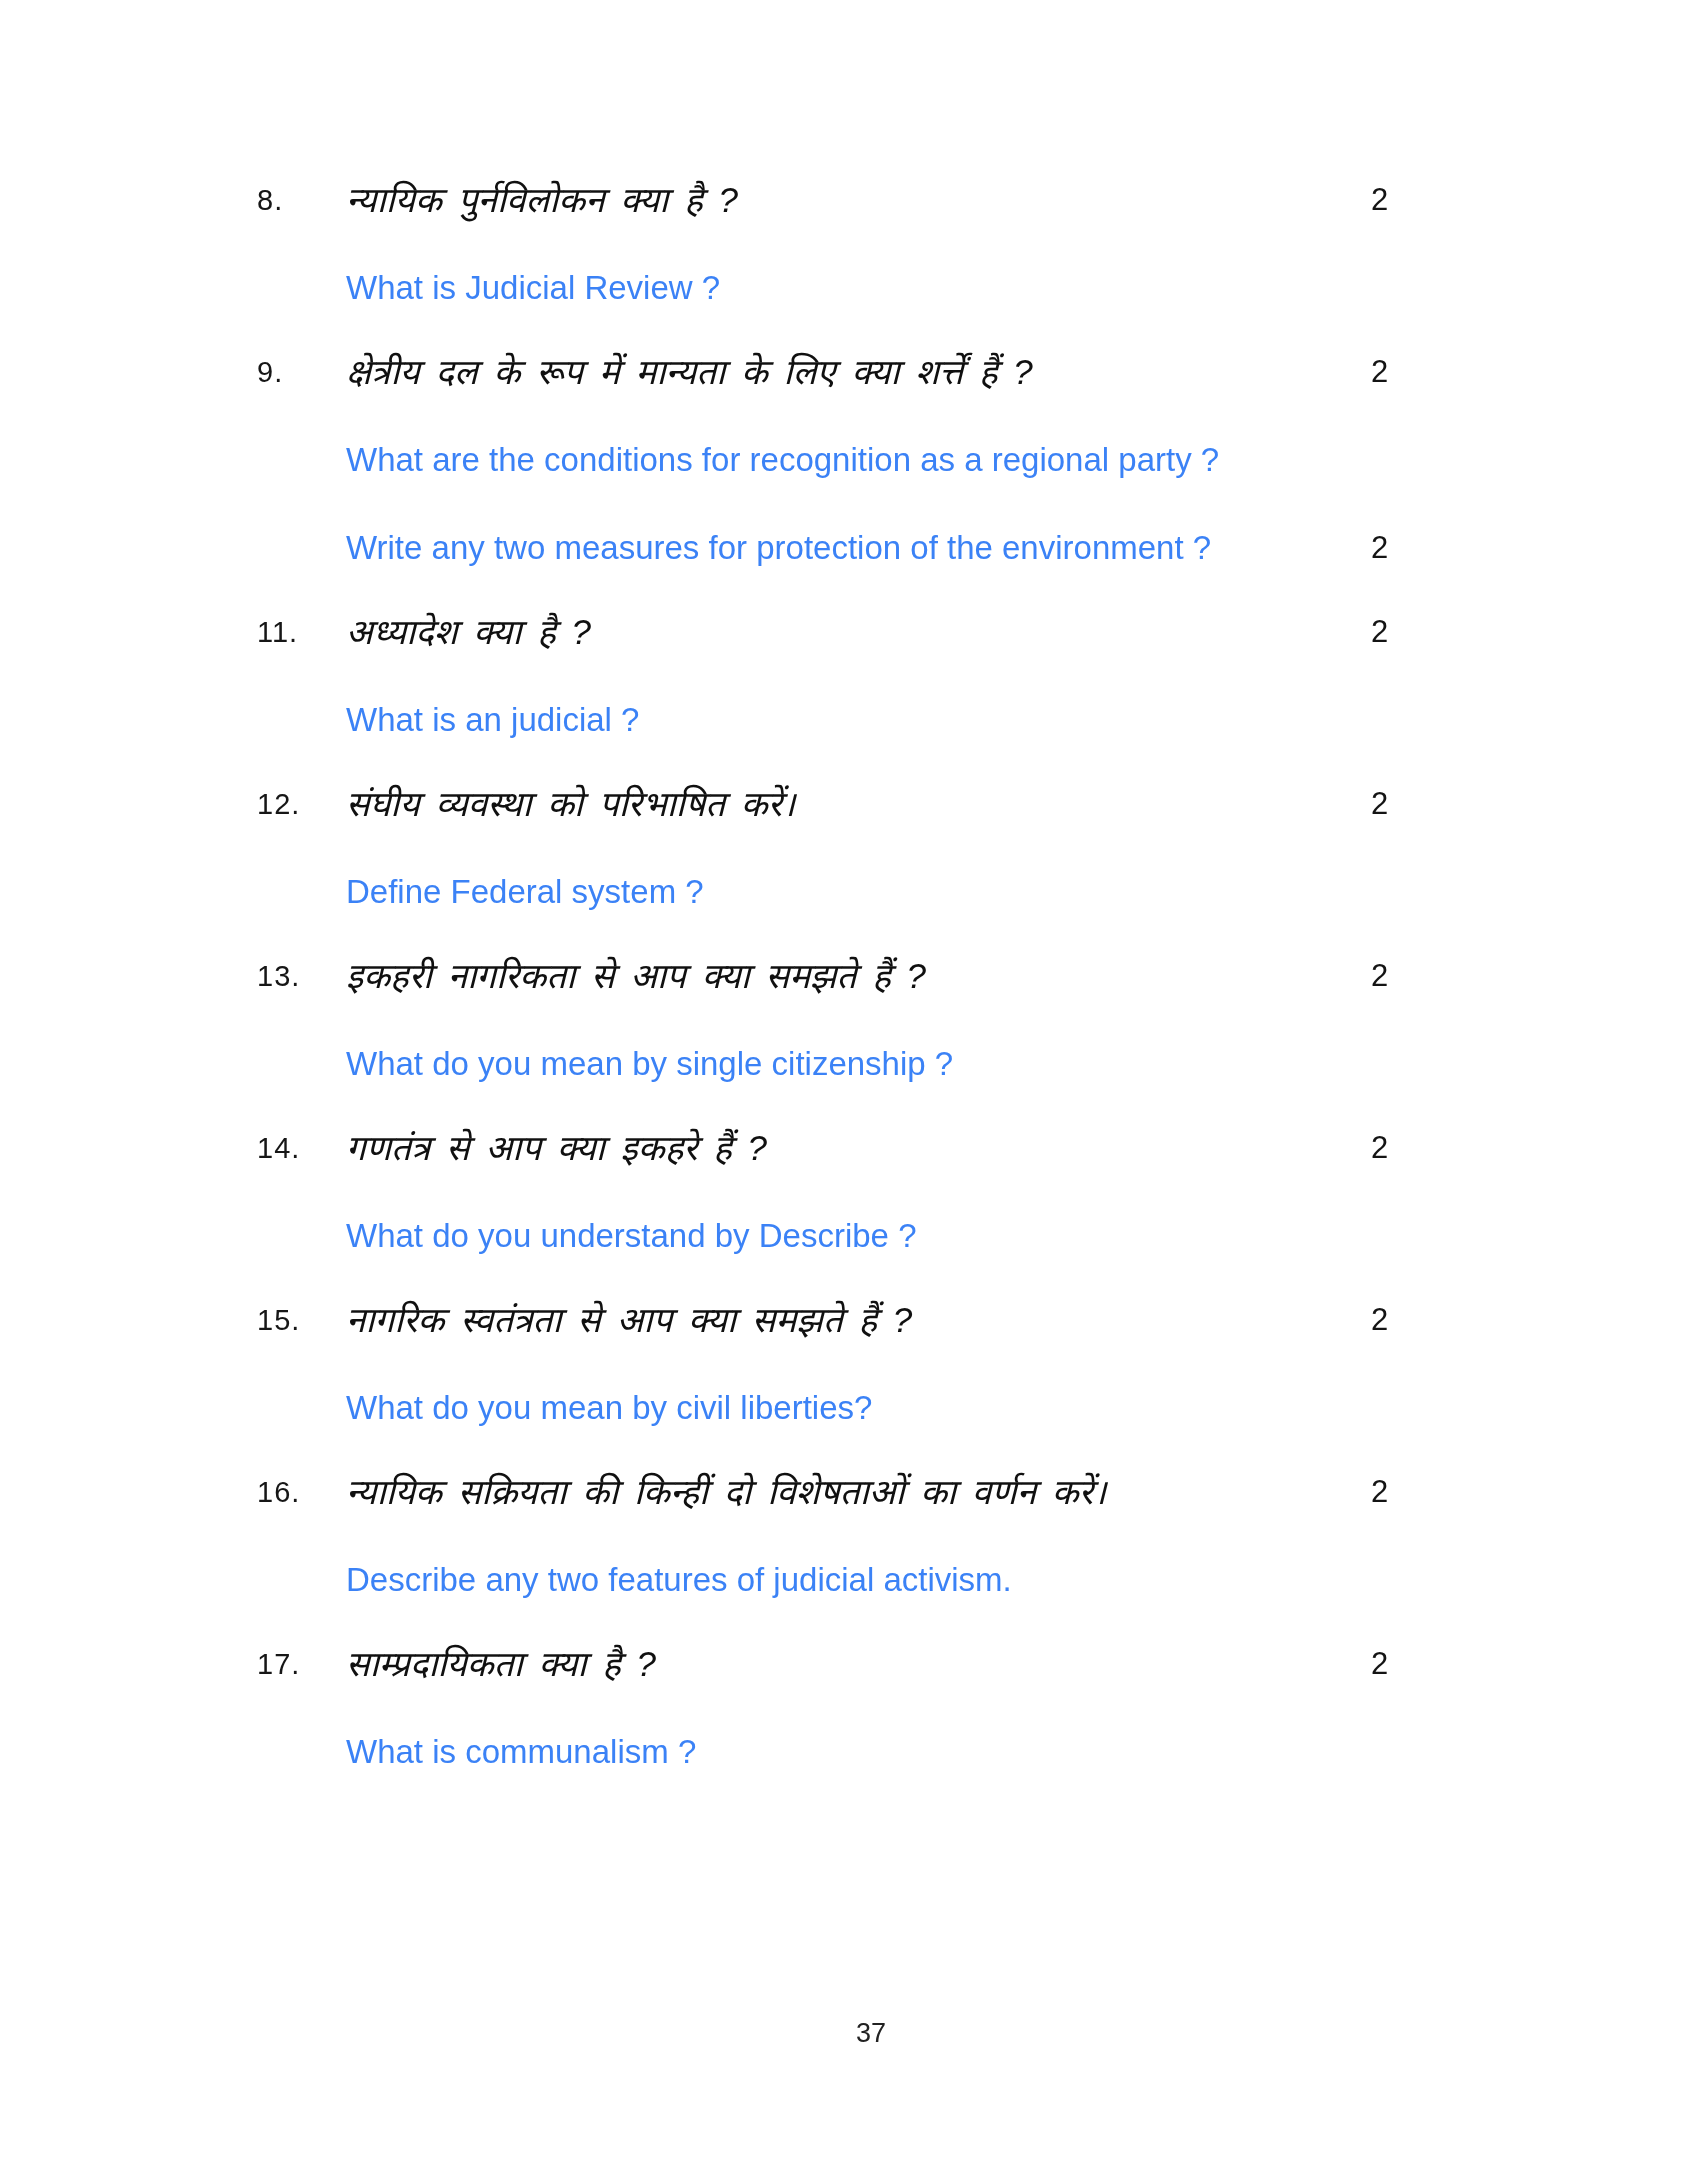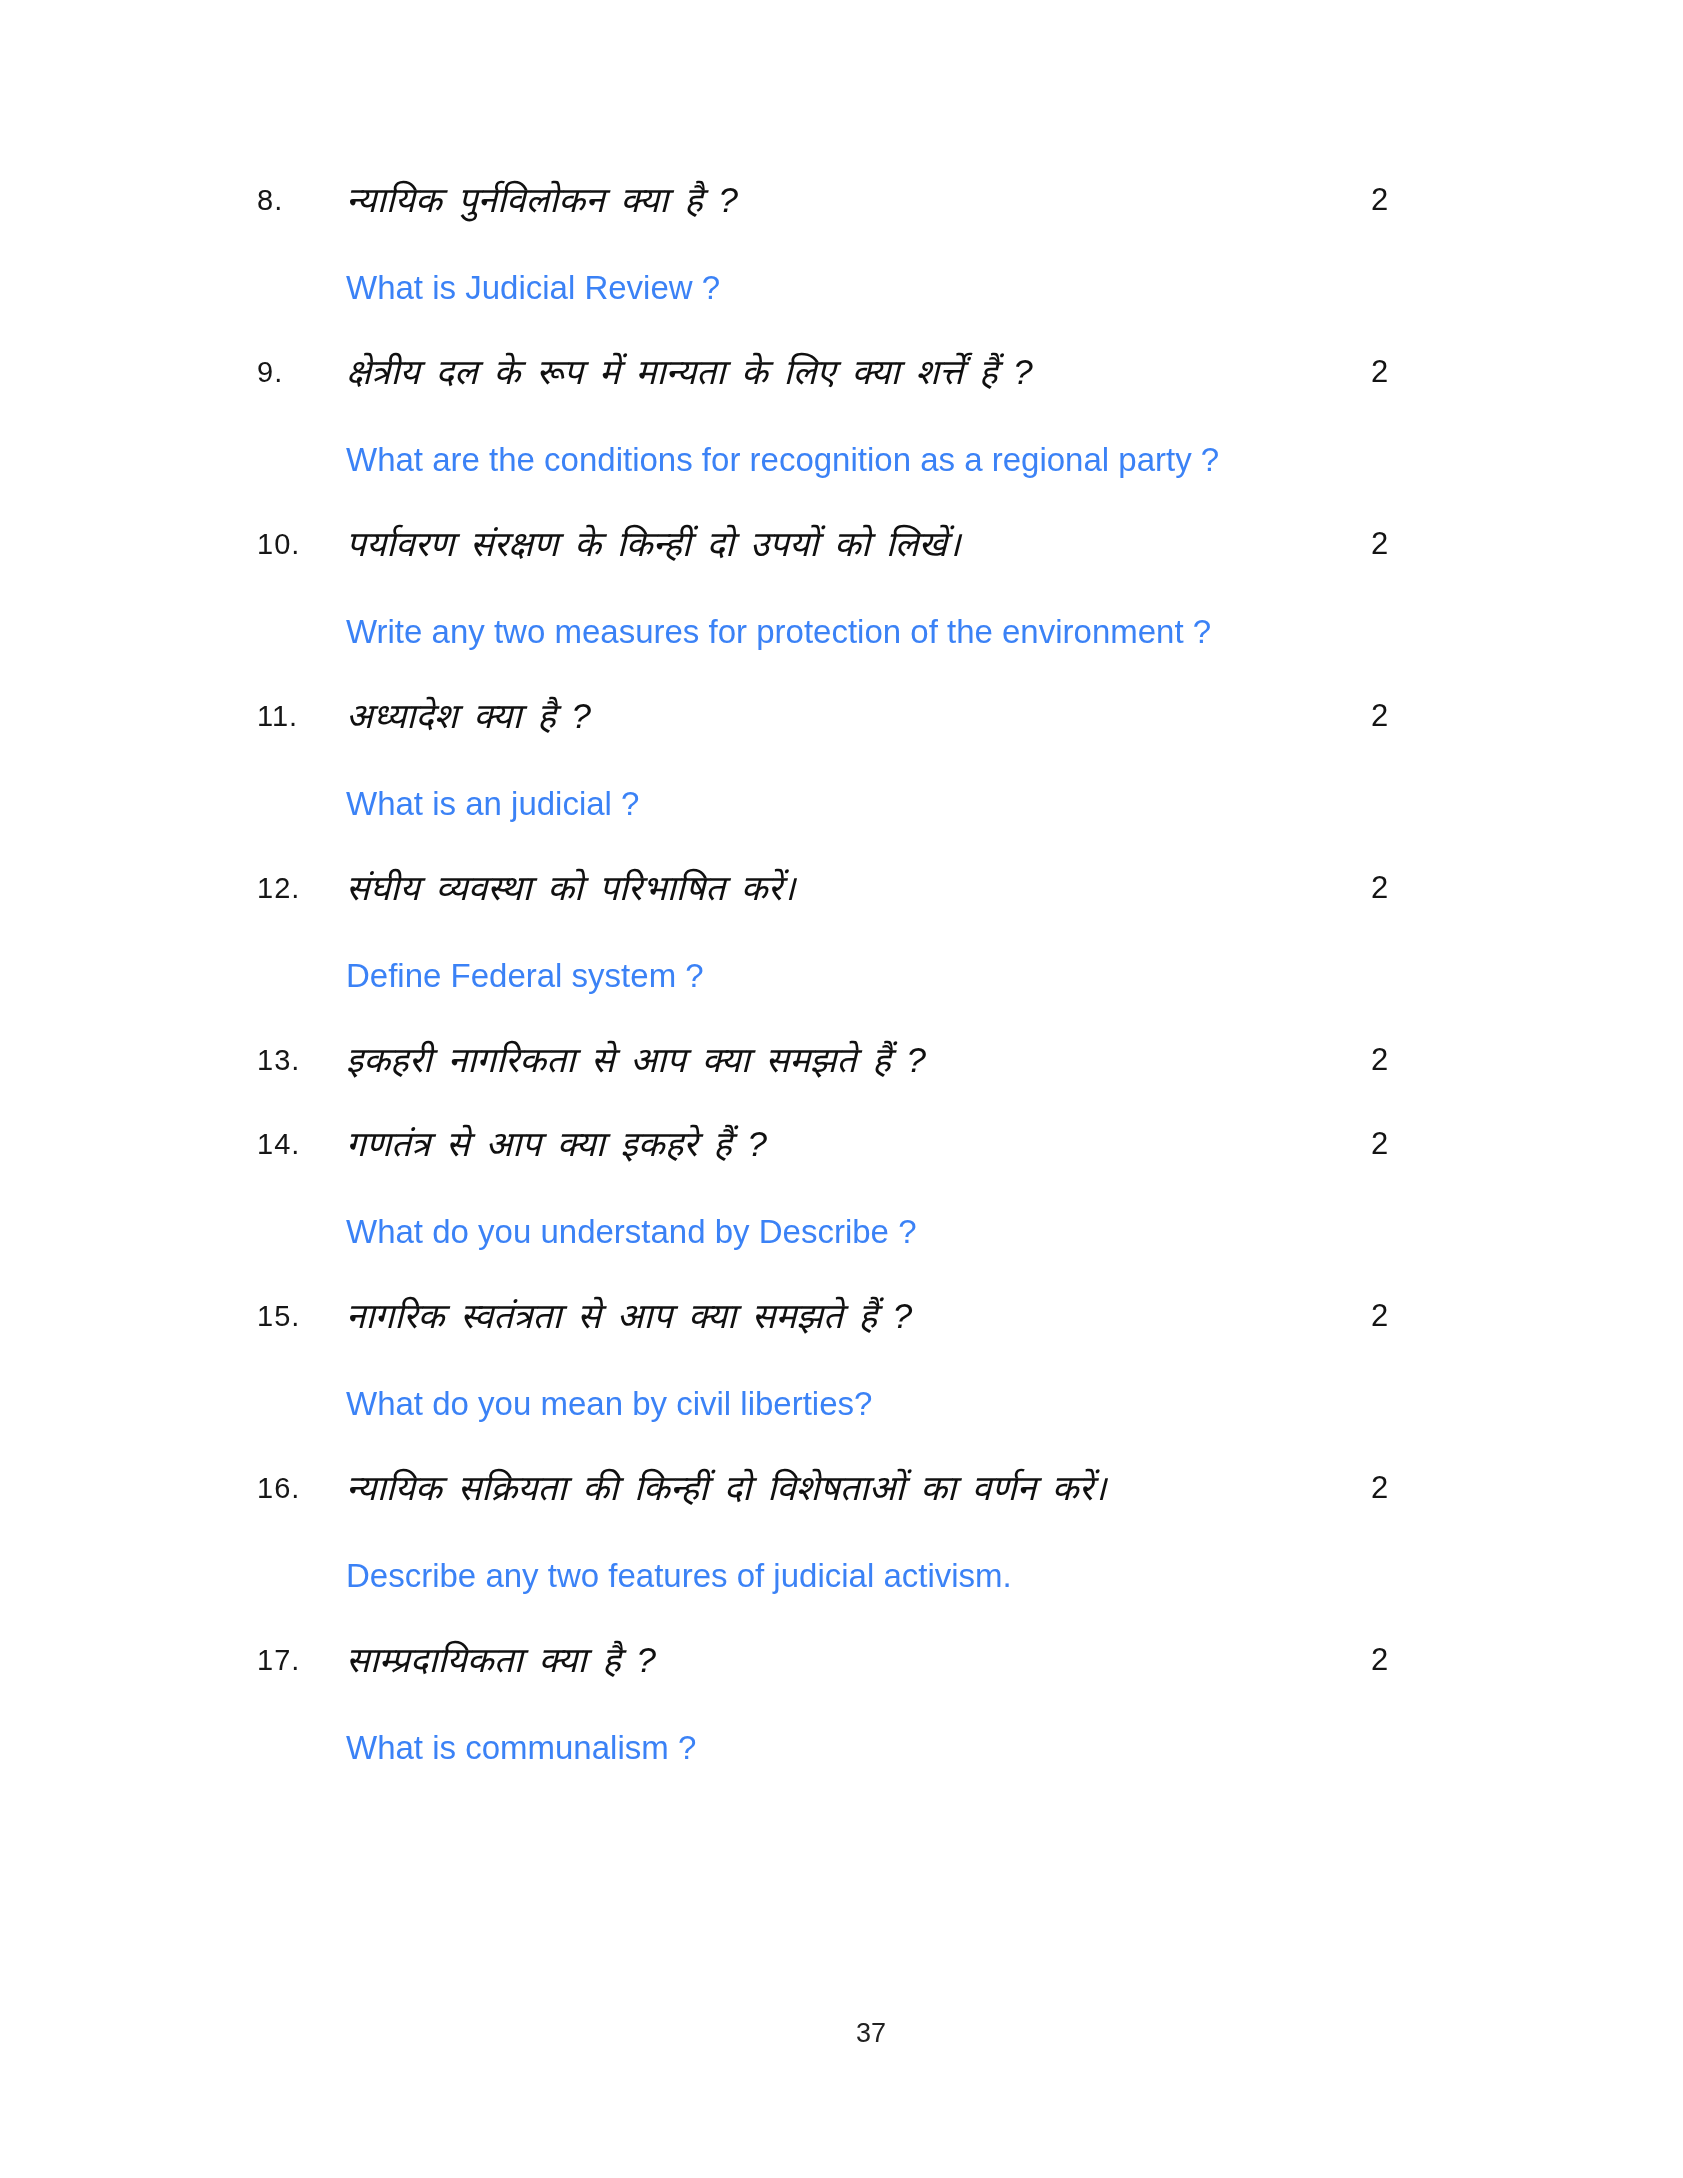--- a/index.html
+++ b/index.html
@@ -93,24 +93,20 @@
     <div class="q-row">
       <div class="q-line-hindi">
         <span class="q-no">9.</span>
         <span class="q-hindi">क्षेत्रीय दल के रूप में मान्यता के लिए क्या शर्त्तें हैं ?</span>
       </div>
       <div class="q-marks">2</div>
       <div class="q-english">What are the conditions for recognition as a regional party ?</div>
     </div>
 
     <div class="q-row">
-      <div class="q-line-hindi">
-        <span class="q-no">10.</span>
-        <span class="q-hindi">पर्यावरण संरक्षण के किन्हीं दो उपयों को लिखें।</span>
-      </div>
       <div class="q-marks">2</div>
       <div class="q-english">Write any two measures for protection of the environment ?</div>
     </div>
 
     <div class="q-row">
       <div class="q-line-hindi">
         <span class="q-no">11.</span>
         <span class="q-hindi">अध्यादेश क्या है ?</span>
       </div>
       <div class="q-marks">2</div>
@@ -125,20 +121,21 @@
       <div class="q-marks">2</div>
       <div class="q-english">Define Federal system ?</div>
     </div>
 
     <div class="q-row">
       <div class="q-line-hindi">
         <span class="q-no">13.</span>
         <span class="q-hindi">इकहरी नागरिकता से आप क्या समझते हैं ?</span>
       </div>
       <div class="q-marks">2</div>
+      <div class="q-english">What do you mean by single citizenship ?</div>
     </div>
 
     <div class="q-row">
       <div class="q-line-hindi">
         <span class="q-no">14.</span>
         <span class="q-hindi">गणतंत्र से आप क्या इकहरे हैं ?</span>
       </div>
       <div class="q-marks">2</div>
       <div class="q-english">What do you understand by Describe ?</div>
     </div>

